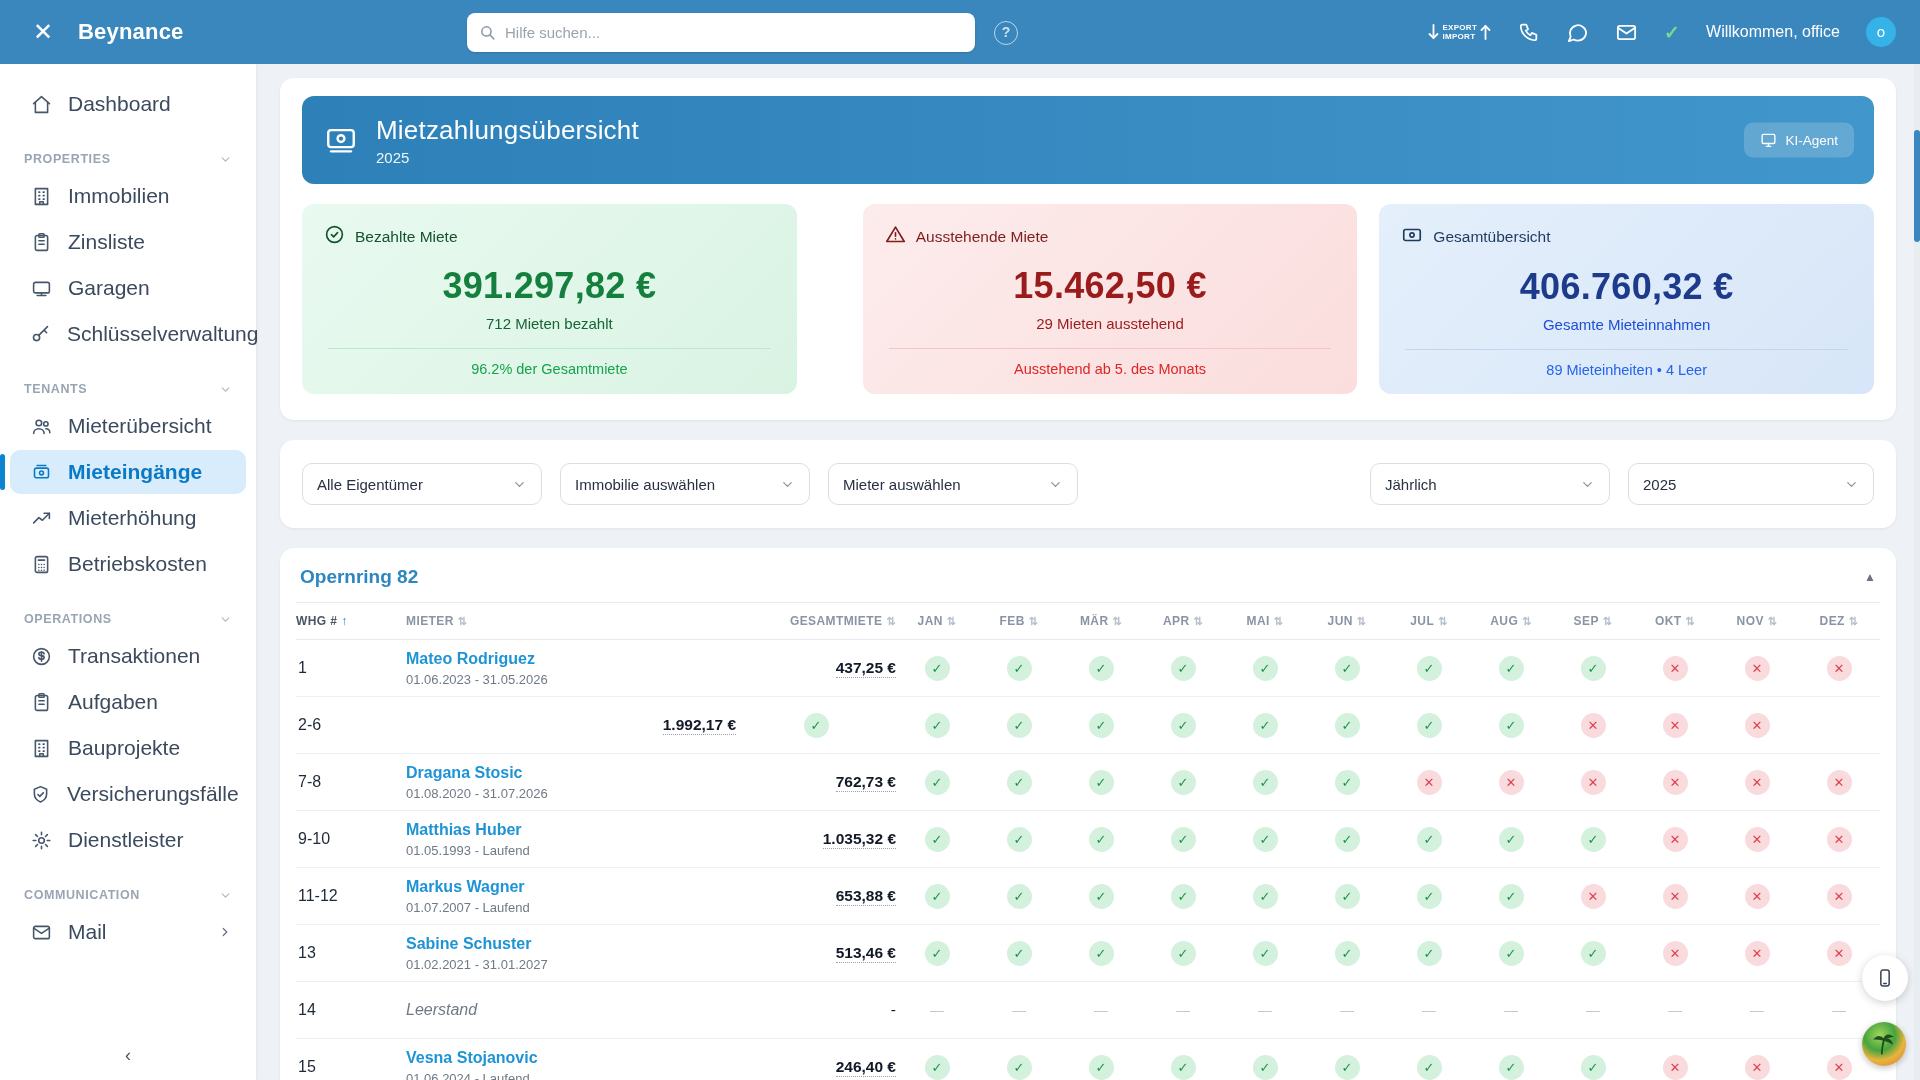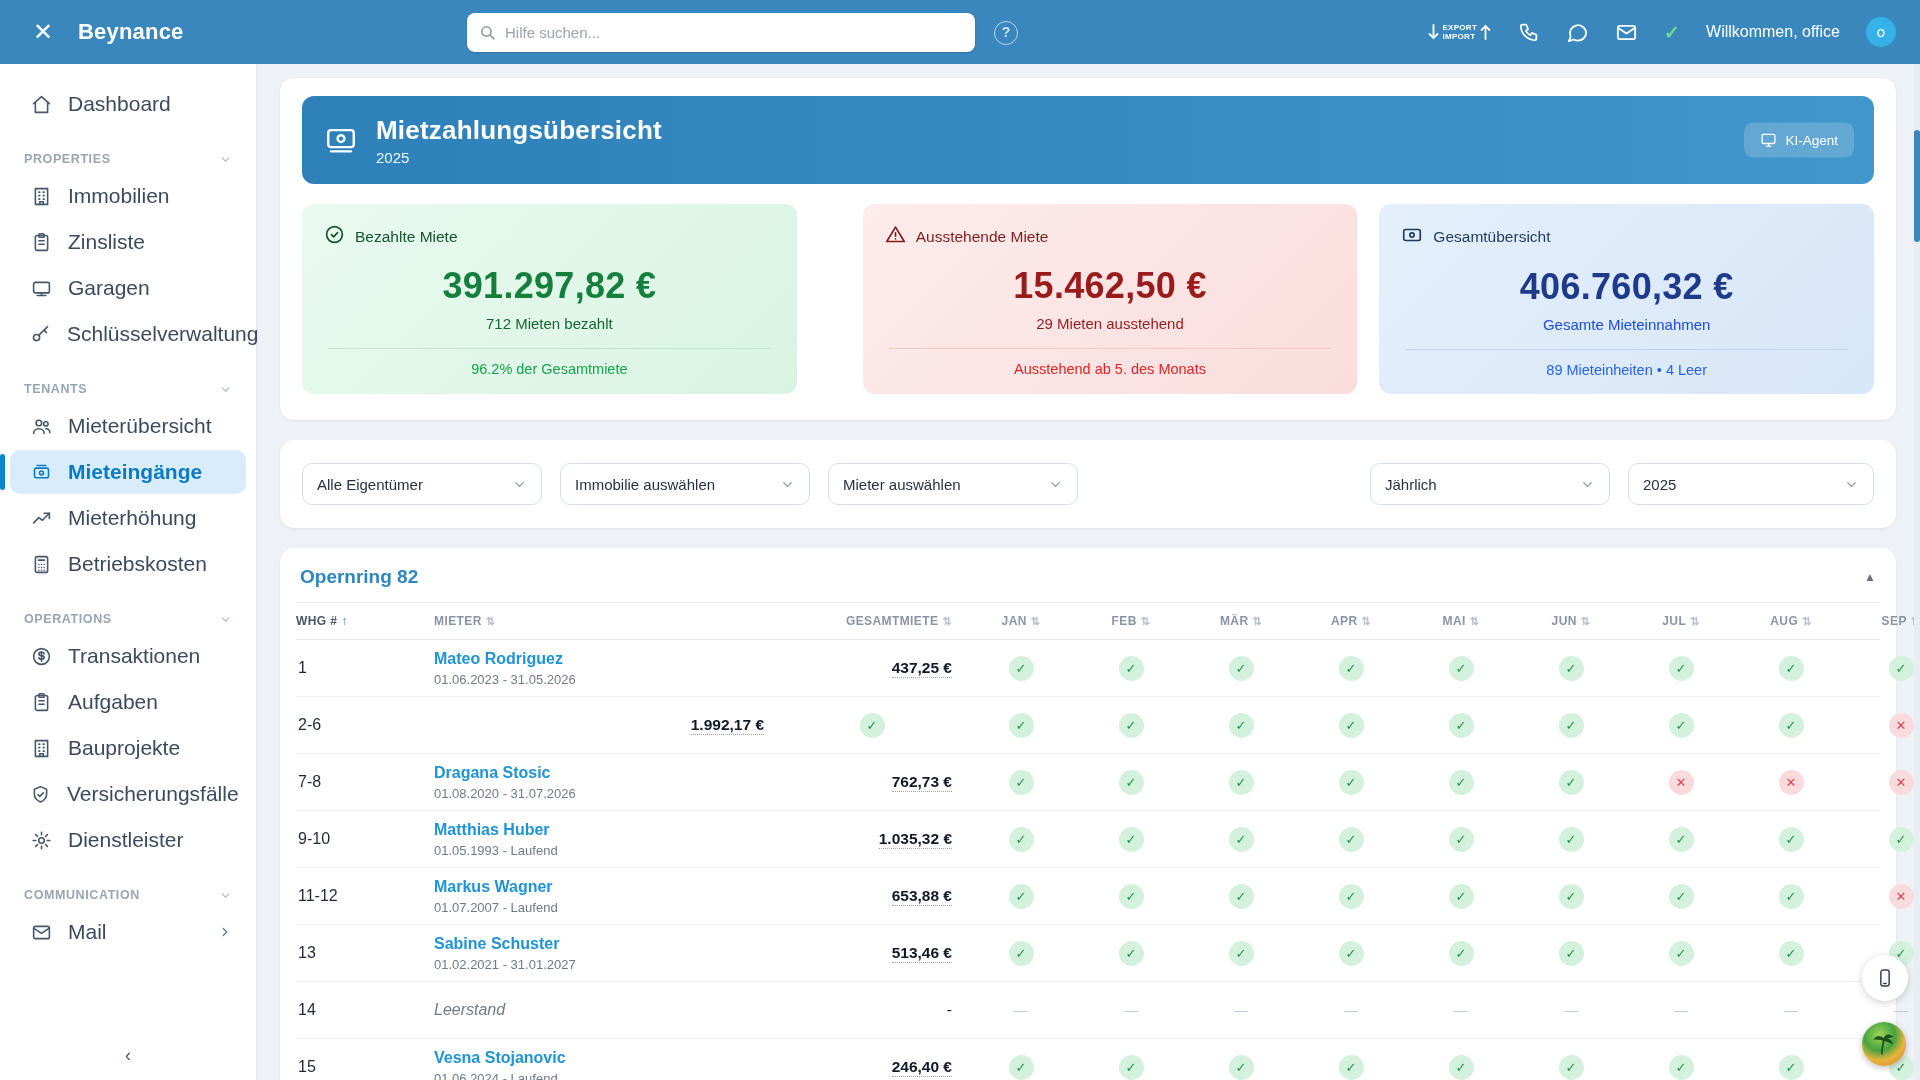--- a/index.html
+++ b/index.html
@@ -34,21 +34,21 @@
   .side-section .sec-chev { margin-left:auto; color:#b3bcc7; }
   .collapse-btn { position:absolute; left:0; right:0; bottom:14px; text-align:center; color:#475569; font-size:18px; cursor:pointer; }
 
   
   .main { position:absolute; left:256px; top:64px; width:1664px; height:1016px; padding:14px 24px 0 24px; }
   .panel { background:#fff; border-radius:14px; box-shadow:0 1px 3px rgba(25,50,90,.07); }
   .panel-hero { padding:18px 22px 26px 22px; }
 
   .hero { height:88px; border-radius:12px; background:linear-gradient(90deg,#2e80b8,#4196cb); display:flex; align-items:center; padding:0 22px; color:#fff; position:relative; }
   .hero-icn { width:34px; height:34px; margin-right:18px; color:#fff; }
-  .hero-title { font-size:26px; font-weight:bold; letter-spacing:.2px; }
+  .hero-title { font-size:26px; font-weight:normal; letter-spacing:.2px; }
   .hero-year { font-size:15px; margin-top:3px; opacity:.92; }
   .ki-btn { position:absolute; right:20px; top:50%; transform:translateY(-50%); background:rgba(255,255,255,.18); border:none; color:#fff; font-size:13.5px; padding:9px 16px; border-radius:9px; display:flex; align-items:center; gap:8px; cursor:pointer; font-family:"Liberation Sans",sans-serif; }
 
   .stats-row { display:flex; gap:22px; margin-top:20px; }
   .stat-card { flex:1; border-radius:12px; padding:20px 22px 16px 22px; }
   .stat-card.paid { background:linear-gradient(135deg,#e9faf0,#d9f3e3); }
   .stat-card.outstanding { background:linear-gradient(135deg,#fdecec,#fbdddd);margin-left:44px; }
   .stat-card.total { background:linear-gradient(135deg,#e4effb,#d7e6f8); }
   .stat-head { display:flex; align-items:center; gap:10px; font-size:15.5px; font-weight:normal; }
   .paid .stat-head { color:#14532d; } .outstanding .stat-head { color:#7f1d1d; } .total .stat-head { color:#1e3a5f; }
@@ -69,21 +69,21 @@
   .dd-period { width:240px; margin-left:auto; } .dd-year { width:246px; }
   .seg { background:#edf0f4; border-radius:10px; padding:4px; display:flex; align-items:center; }
   .seg-opt { padding:7px 13px; font-size:15px; color:#4b5563; border-radius:8px; cursor:pointer; }
   .seg-opt.sel { background:#fff; color:#16a34a; font-weight:bold; box-shadow:0 1px 2px rgba(0,0,0,.12); }
 
   
   .panel-table { margin-top:20px; padding:18px 16px 10px 16px; min-height:560px; }
   .group-head { display:flex; align-items:center; padding:0 4px 14px 4px; }
   .group-title { color:#2e86c1; font-size:19px; font-weight:bold; }
   .group-collapse { margin-left:auto; color:#6b7280; font-size:12px; cursor:pointer; }
-  .grid-row { display:grid; grid-template-columns:110px 330px 160px repeat(12, 82px); align-items:center;gap:28px; }
+  .grid-row { display:grid; grid-template-columns:110px 330px 160px repeat(12, 82px); align-items:center; }
   .thead { border-top:1px solid #e7ebf0; border-bottom:1px solid #e7ebf0; height:38px; }
   .th { font-size:12px; font-weight:bold; color:#8a94a4; letter-spacing:.4px; display:flex; align-items:center; gap:4px; cursor:pointer; }
   .th .sort { color:#b7c0cb; font-size:11px; }
   .th.sorted { color:#4b5563; } .th.sorted .sort { color:#2e86c1; font-size:12px; }
   .th.col-total { justify-content:flex-end; }
   .th.col-month { justify-content:center; }
   .trow { border-bottom:1px solid #edf0f4; min-height:57px; }
   .td-whg { font-size:16px; color:#1f2937; padding-left:2px; }
   .td-tenant { padding:9px 0; }
   .tenant-name { color:#1e93d6; font-size:16px; font-weight:bold; cursor:pointer; }

